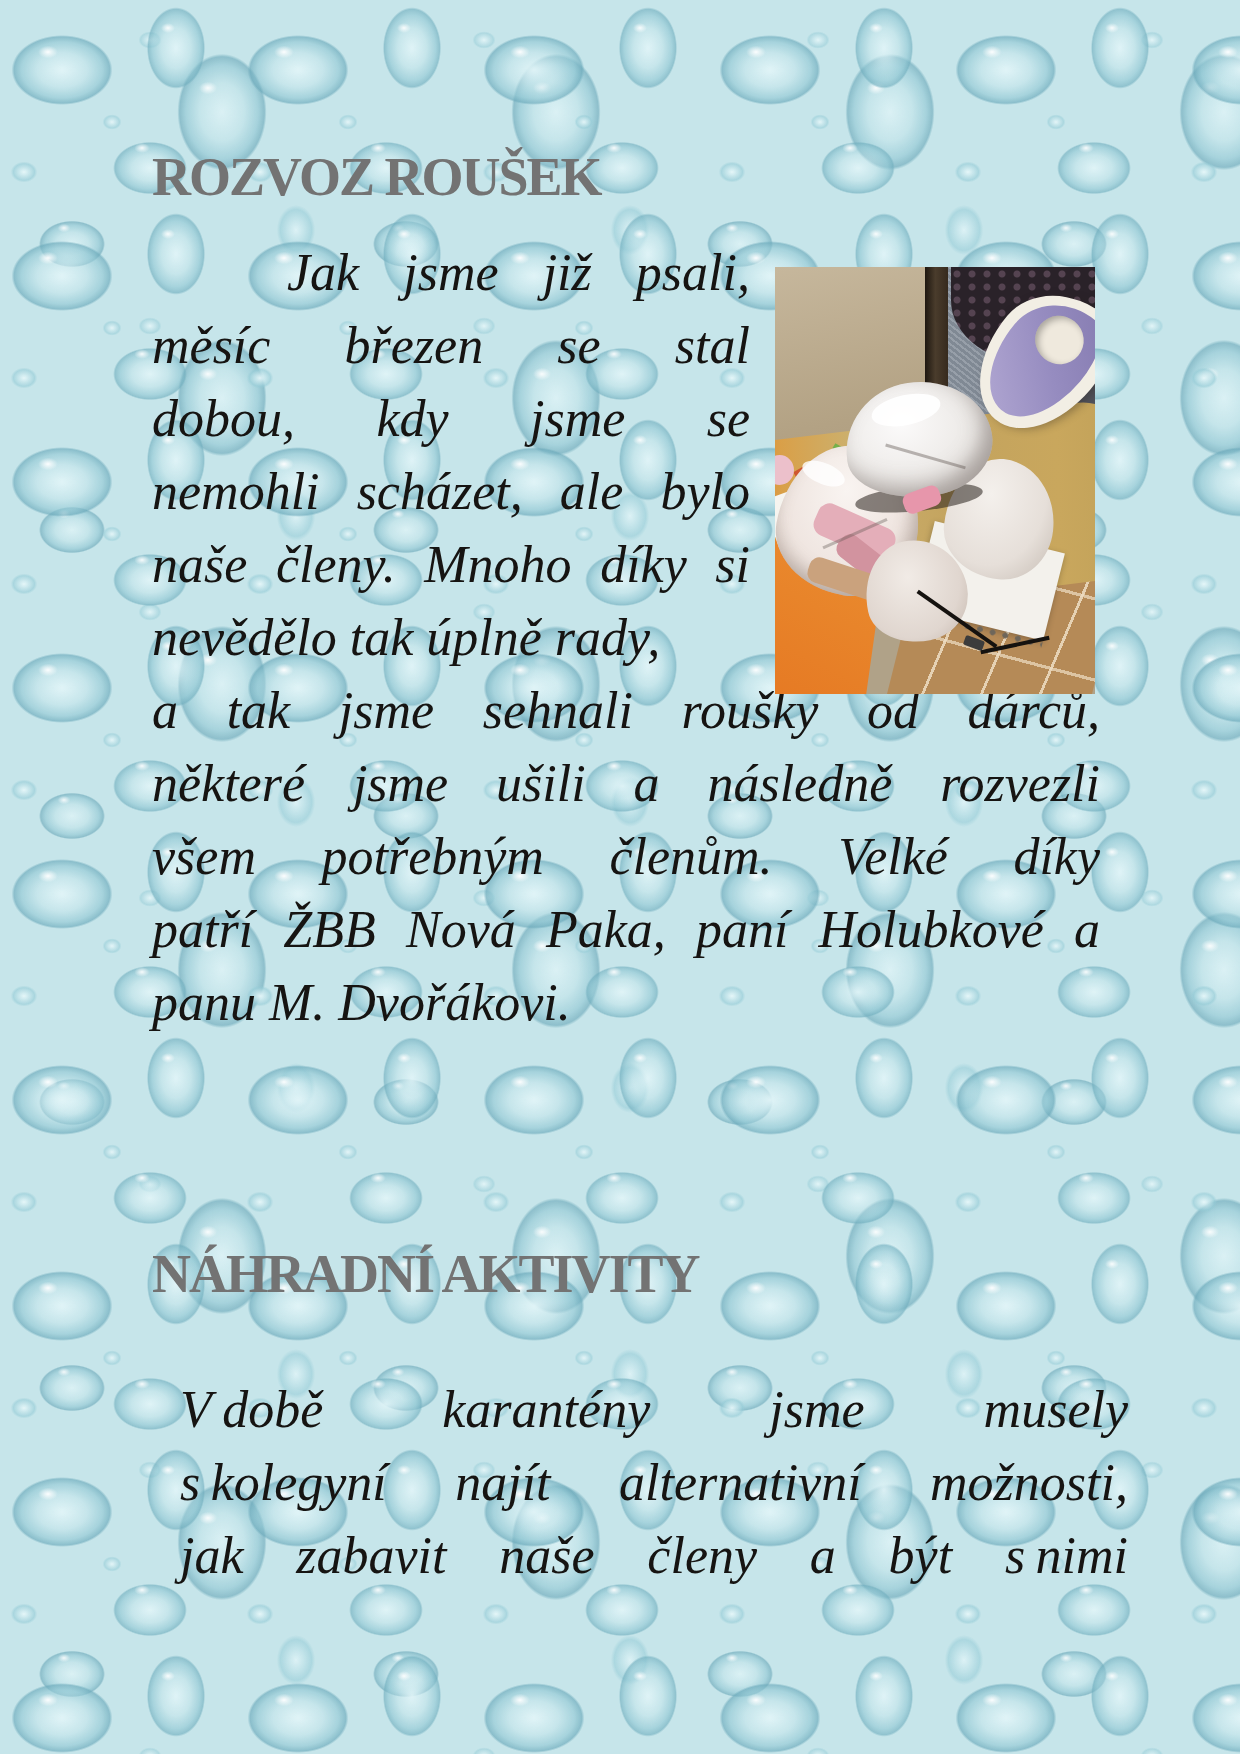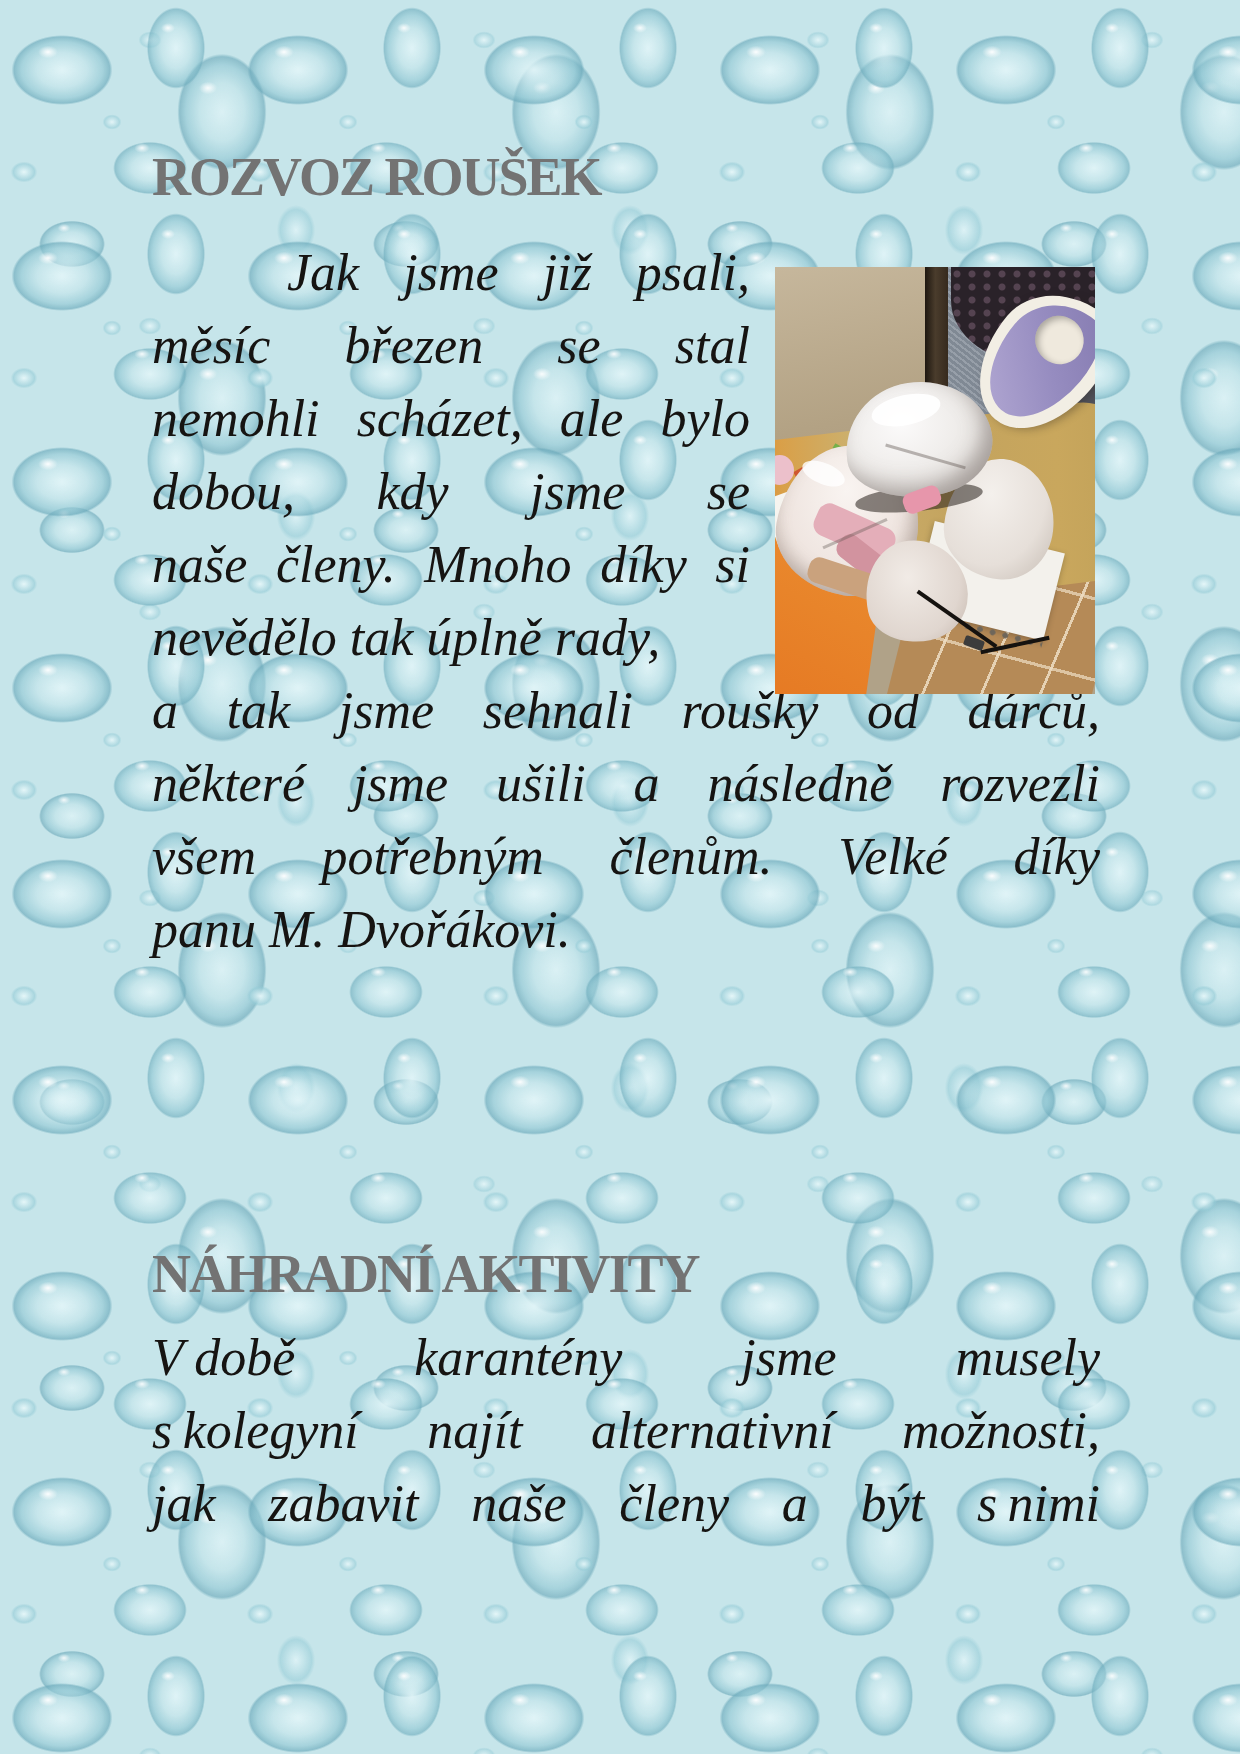--- a/index.html
+++ b/index.html
@@ -36,21 +36,21 @@
   .sheet{position:absolute;inset:0;}
   .heading{
     position:absolute;left:152px;
     font-weight:700;font-size:54px;line-height:60px;
     letter-spacing:-2px;white-space:nowrap;color:#737373;
   }
   #heading-1{top:147px;}
   #heading-2{top:1244px;}
   .para{position:absolute;left:152px;width:948px;}
   #para-1{top:236px;}
-  #para-2{top:1321px;}
+  #para-2{top:1373px;margin-left:28px;}
   .line{
     height:73px;line-height:73px;font-size:52px;
     text-align:justify;text-align-last:justify;
     color:#161412;
     font-style:italic;
   }
   .line.narrow{width:598px;}
   .line.indent{padding-left:135px;width:463px;}
   .line.no-stretch{text-align-last:left;}
   
@@ -112,27 +112,28 @@
 </head>
 <body>
 
 <div class="sheet">
 
   <div class="heading" id="heading-1">ROZVOZ ROUŠEK</div>
 
   <div class="para" id="para-1">
       <div class="line narrow indent">Jak jsme již psali,</div>
       <div class="line narrow">měsíc březen se stal</div>
+      <div class="line narrow">dobou, kdy jsme se</div>
       <div class="line narrow">nemohli scházet, ale bylo</div>
-      <div class="line narrow">dobou, kdy jsme se</div>
       <div class="line narrow">naše členy. Mnoho díky si</div>
       <div class="line narrow no-stretch">nevědělo tak úplně rady,</div>
       <div class="line">a tak jsme sehnali roušky od dárců,</div>
       <div class="line">některé jsme ušili a následně rozvezli</div>
       <div class="line">všem potřebným členům. Velké díky</div>
+      <div class="line">patří ŽBB Nová Paka, paní Holubkové a</div>
       <div class="line no-stretch">panu M. Dvořákovi.</div>
     </div>
 
   <div class="photo">
     <div class="ph-wall"></div>
     <div class="ph-carpet"></div>
     <div class="ph-door"></div>
     <div class="ph-sidewall"></div>
     <div class="ph-furniture"></div>
     <div class="ph-tile"></div>

